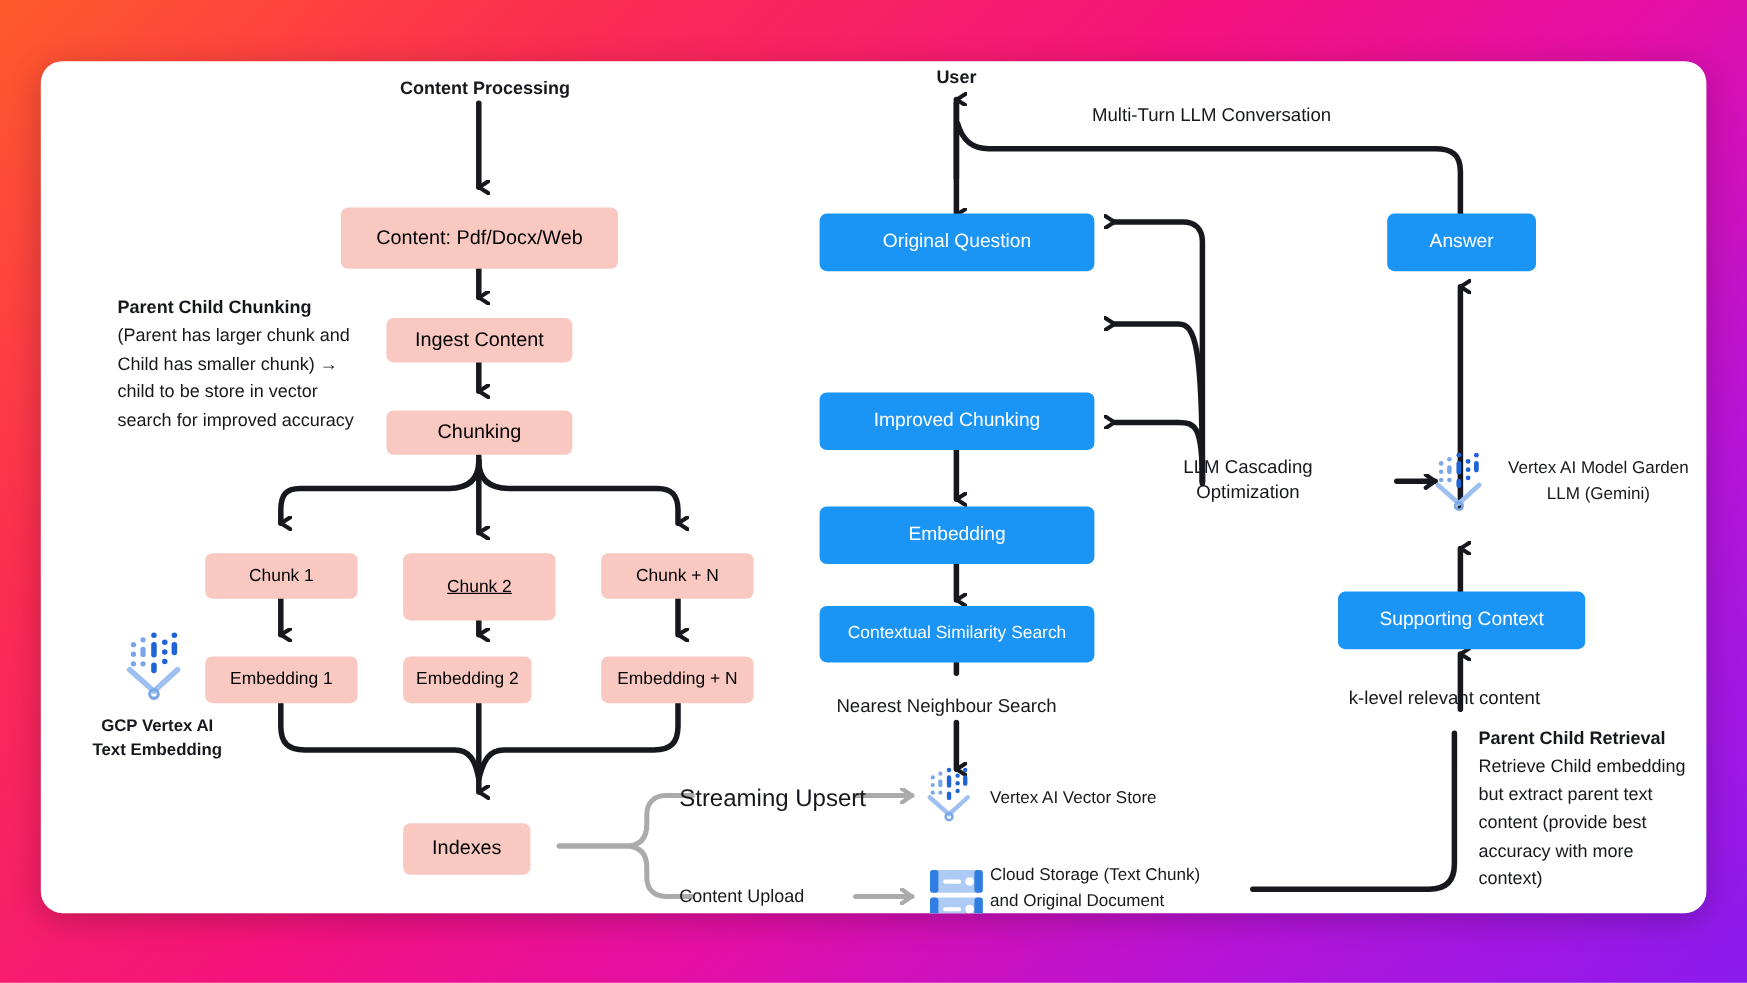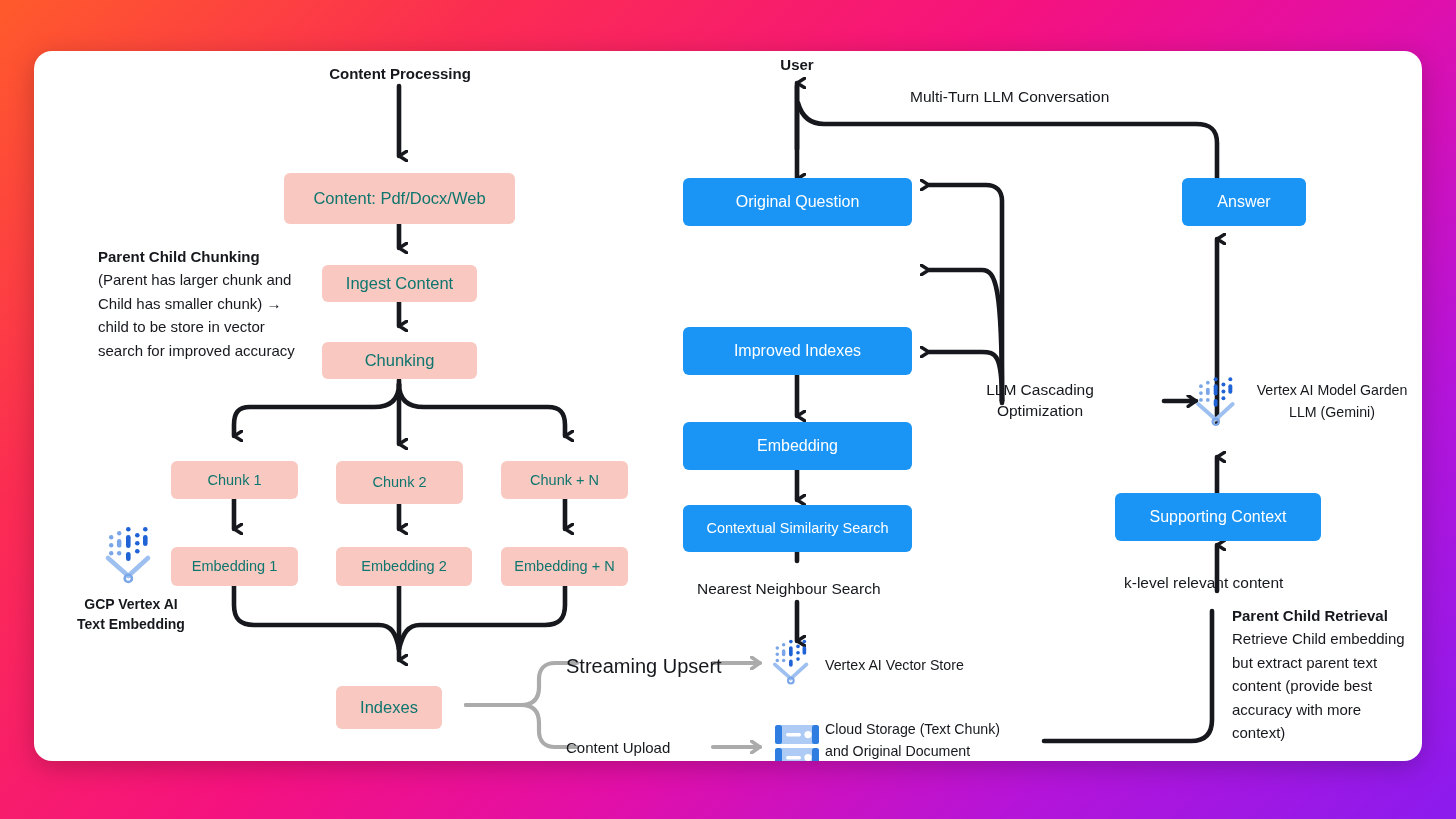--- a/index.html
+++ b/index.html
@@ -36,21 +36,21 @@
   
   .node {
     position: absolute;
     display: flex; align-items: center; justify-content: center;
     text-align: center;
     border-radius: 6px;
     line-height: 1.15;
   }
   .pink {
     background: #F8C8C1;
-    color: #0f766e;
+    color: #000000;
     font-size: 14.5px;
   }
   .pink.big { font-size: 16.5px; }
   .blue {
     background: #1A94F5;
     color: #ffffff;
     font-size: 16px;
   }
   .blue.small { font-size: 14.5px; }
 
@@ -160,39 +160,39 @@
     </g>
 
     <g fill="none" stroke="#ABABAB" stroke-width="4.2" stroke-linecap="round" stroke-linejoin="round">
       <path d="M432,654 L487,654 C499,654 505,648 505,636 L505,628 C505,618 511,612 521,612 L543,612"></path>
       <path d="M432,654 L487,654 C499,654 505,660 505,672 L505,680 C505,690 511,696 521,696 L543,696"></path>
       <path d="M679,612 L726,612" marker-end="url(#ahGreyR)"></path>
       <path d="M679,696 L726,696" marker-end="url(#ahGreyR)"></path>
     </g>
   </svg>
 
-  <div class="lbl hdr" style="left:291px; top:14px; width:150px; text-align:center;">Content Processing</div>
+  <div class="lbl hdr" style="left:291px; top:14px; width:150px; text-align:right;">Content Processing</div>
 
   <div class="node pink big" style="left:250px; top:122px; width:231px; height:51px;">Content: Pdf/Docx/Web</div>
 
   <div class="node pink big" style="left:288px; top:214px; width:155px; height:37px;">Ingest Content</div>
 
   <div class="node pink big" style="left:288px; top:291px; width:155px; height:37px;">Chunking</div>
 
   <div class="para" style="left:64px; top:194px; width:210px;">
     <span class="ttl">Parent Child Chunking</span>
     <span>(Parent has larger chunk and Child has smaller chunk) → child to be store in vector search for improved accuracy</span>
   </div>
 
   <div class="node pink" style="left:137px; top:410px; width:127px; height:38px;">Chunk 1</div>
-  <div class="node pink" style="left:302px; top:410px; width:127px; height:43px;">Chunk 2</div>
+  <div class="node pink" style="left:302px; top:410px; width:127px; height:56px;text-decoration:underline;">Chunk 2</div>
   <div class="node pink" style="left:467px; top:410px; width:127px; height:38px;">Chunk + N</div>
 
   <div class="node pink" style="left:137px; top:496px; width:127px; height:39px;">Embedding 1</div>
-  <div class="node pink" style="left:302px; top:496px; width:136px; height:39px;">Embedding 2</div>
+  <div class="node pink" style="left:302px; top:496px; width:107px; height:39px;">Embedding 2</div>
   <div class="node pink" style="left:467px; top:496px; width:127px; height:39px;">Embedding + N</div>
 
   <div class="icon" style="left:68px; top:473px; width:58px; height:62px;">
     <svg width="58" height="62" viewBox="0 0 58 62">
       <g fill="#7BA7E8">
         <rect x="7" y="11" width="4.4" height="4.4" rx="2.2"></rect>
         <rect x="7" y="19" width="4.4" height="4.4" rx="2.2"></rect>
         <rect x="7" y="27" width="4.4" height="4.4" rx="2.2"></rect>
         <rect x="15" y="7" width="4.4" height="4.4" rx="2.2"></rect>
         <rect x="15" y="15" width="4.4" height="8.6" rx="2.2"></rect>
@@ -271,29 +271,29 @@
     <div>and Original Document</div>
   </div>
 
   <div class="lbl hdr" style="left:728px; top:5px; width:70px; text-align:center;">User</div>
 
   <div class="lbl" style="left:876px; top:37px; font-size:15.5px;">Multi-Turn LLM Conversation</div>
 
   <div class="node blue" style="left:649px; top:127px; width:229px; height:48px;">Original Question</div>
 
 
-  <div class="node blue" style="left:649px; top:276px; width:229px; height:48px;">Improved Indexes</div>
+  <div class="node blue" style="left:649px; top:276px; width:229px; height:48px;">Improved Chunking</div>
 
   <div class="node blue" style="left:649px; top:371px; width:229px; height:48px;">Embedding</div>
 
   <div class="node blue small" style="left:649px; top:454px; width:229px; height:47px;">Contextual Similarity Search</div>
 
   <div class="lbl" style="left:663px; top:529px; font-size:15.5px;">Nearest Neighbour Search</div>
 
-  <div class="node blue" style="left:1122px; top:127px; width:124px; height:48px;margin-left:26px;">Answer</div>
+  <div class="node blue" style="left:1122px; top:127px; width:124px; height:48px;">Answer</div>
 
   <div class="lbl" style="left:932px; top:330px; width:148px; text-align:center; font-size:15.5px;">
     <div>LLM Cascading</div>
     <div style="margin-top:3px;">Optimization</div>
   </div>
 
   <div class="icon" style="left:1159px; top:323px; width:50px; height:55px;">
     <svg width="50" height="55" viewBox="0 0 58 62">
       <g fill="#7BA7E8">
         <rect x="7" y="11" width="4.4" height="4.4" rx="2.2"></rect>

